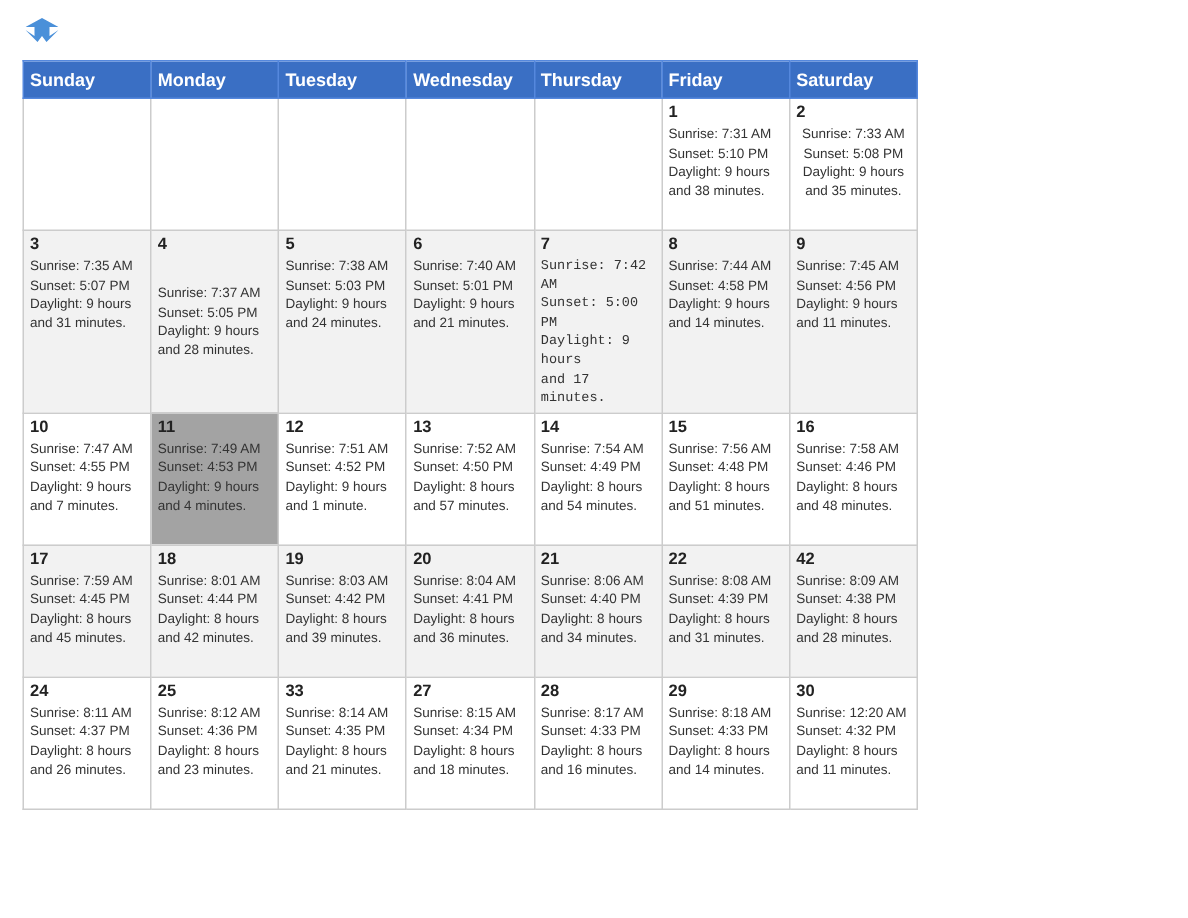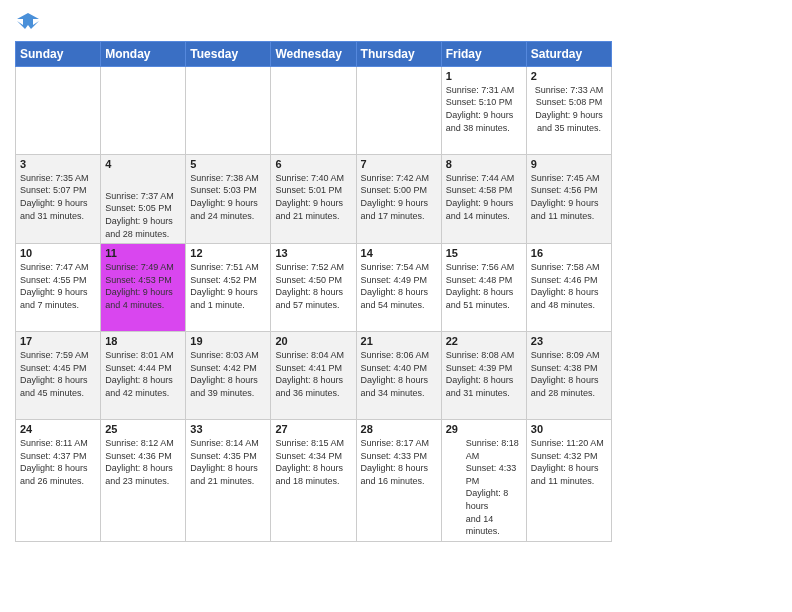--- a/index.html
+++ b/index.html
@@ -165,21 +165,21 @@
           </td>
           <td style="background: rgb(242, 242, 242);">
             <span class="day-num">6</span>
             <div class="day-info" style="white-space: pre-line;">Sunrise: 7:40 AM
 Sunset: 5:01 PM
 Daylight: 9 hours
 and 21 minutes.</div>
           </td>
           <td style="background: rgb(242, 242, 242);">
             <span class="day-num">7</span>
-            <div class="day-info" style="white-space: pre-line;">Sunrise: 7:42 AM
+            <div class="day-info" style="white-space: pre-line; font-family: Liberation Mono, monospace;">Sunrise: 7:42 AM
 Sunset: 5:00 PM
 Daylight: 9 hours
 and 17 minutes.</div>
           </td>
           <td style="background: rgb(242, 242, 242);">
             <span class="day-num">8</span>
             <div class="day-info" style="white-space: pre-line;">Sunrise: 7:44 AM
 Sunset: 4:58 PM
 Daylight: 9 hours
 and 14 minutes.</div>
@@ -193,21 +193,21 @@
           </td>
         </tr>
         <tr>
           <td style="background: rgb(255, 255, 255);">
             <span class="day-num">10</span>
             <div class="day-info" style="white-space: pre-line;">Sunrise: 7:47 AM
 Sunset: 4:55 PM
 Daylight: 9 hours
 and 7 minutes.</div>
           </td>
-          <td style="background: #d946ef;">
+          <td style="background: #a3a3a3;">
             <span class="day-num">11</span>
             <div class="day-info" style="white-space: pre-line;">Sunrise: 7:49 AM
 Sunset: 4:53 PM
 Daylight: 9 hours
 and 4 minutes.</div>
           </td>
           <td style="background: rgb(255, 255, 255);">
             <span class="day-num">12</span>
             <div class="day-info" style="white-space: pre-line;">Sunrise: 7:51 AM
 Sunset: 4:52 PM
@@ -280,21 +280,21 @@
 and 34 minutes.</div>
           </td>
           <td style="background: rgb(242, 242, 242);">
             <span class="day-num">22</span>
             <div class="day-info" style="white-space: pre-line;">Sunrise: 8:08 AM
 Sunset: 4:39 PM
 Daylight: 8 hours
 and 31 minutes.</div>
           </td>
           <td style="background: rgb(242, 242, 242);">
-            <span class="day-num">23</span>
+            <span class="day-num">42</span>
             <div class="day-info" style="white-space: pre-line;">Sunrise: 8:09 AM
 Sunset: 4:38 PM
 Daylight: 8 hours
 and 28 minutes.</div>
           </td>
         </tr>
         <tr>
           <td style="background: rgb(255, 255, 255);">
             <span class="day-num">24</span>
             <div class="day-info" style="white-space: pre-line;">Sunrise: 8:11 AM
@@ -325,28 +325,28 @@
           </td>
           <td style="background: rgb(255, 255, 255);">
             <span class="day-num">28</span>
             <div class="day-info" style="white-space: pre-line;">Sunrise: 8:17 AM
 Sunset: 4:33 PM
 Daylight: 8 hours
 and 16 minutes.</div>
           </td>
           <td style="background: rgb(255, 255, 255);">
             <span class="day-num">29</span>
-            <div class="day-info" style="white-space: pre-line; margin-left: 20px;">Sunrise: 8:18 AM
+            <div class="day-info" style="white-space: pre-line;">Sunrise: 8:18 AM
 Sunset: 4:33 PM
 Daylight: 8 hours
 and 14 minutes.</div>
           </td>
           <td style="background: rgb(255, 255, 255);">
             <span class="day-num">30</span>
-            <div class="day-info" style="white-space: pre-line;">Sunrise: 11:20 AM
+            <div class="day-info" style="white-space: pre-line;">Sunrise: 12:20 AM
 Sunset: 4:32 PM
 Daylight: 8 hours
 and 11 minutes.</div>
           </td>
         </tr>
       </tbody>
   </table>
 </div>
 
 </body></html>

